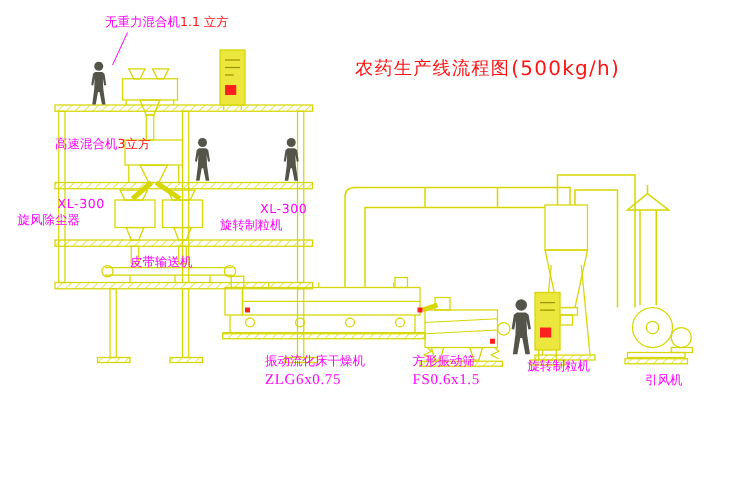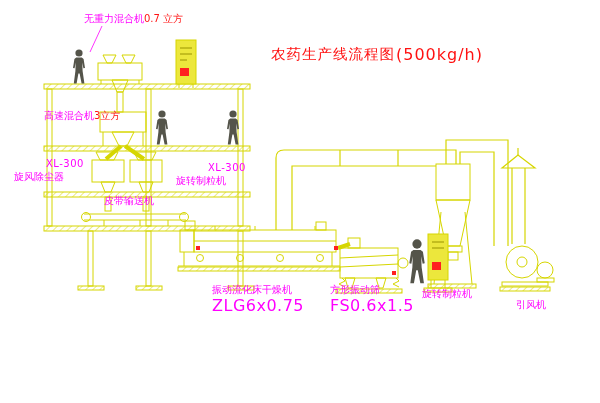--- a/index.html
+++ b/index.html
@@ -4,24 +4,24 @@
 <style>
   html,body{margin:0;padding:0;background:#ffffff;}
   .stage{
     position:relative;width:600px;height:403px;background:#ffffff;overflow:hidden;
     font-family:"DejaVu Sans",sans-serif;
   }
   .stage svg{position:absolute;left:0;top:0;}
   .lbl{position:absolute;white-space:nowrap;color:#ff00ff;font-size:10px;line-height:1.2;}
   .lbl .red{color:#ff1212;}
   .lbl .model{display:block;font-size:10px;letter-spacing:.5px;margin-left:32px;}
-  .lbl .model-mid{display:block;font-size:16px;letter-spacing:.5px;}
+  .lbl .model-mid{display:block;font-size:12px;letter-spacing:.5px;font-family:Liberation Serif, serif;}
   .lbl .sub{display:block;font-size:10px;margin-top:1px;}
   .center{}
-  .title{position:absolute;left:271px;top:45px;display:flex;align-items:flex-end;color:#ff1212;}
+  .title{position:absolute;left:284px;top:45px;display:flex;align-items:flex-end;color:#ff1212;}
   .title .t-name{font-size:14.5px;letter-spacing:1px;}
   .title .t-cap{font-size:16px;margin-left:1px;letter-spacing:1px;}
 </style>
 </head>
 <body>
 
 <div class="stage">
 
   <svg width="600" height="403" viewBox="0 0 600 403">
     <defs>
@@ -199,38 +199,38 @@
 
     <line x1="102" y1="26" x2="90" y2="52" stroke="#ff00ff" stroke-width="0.8"></line>
   </svg>
 
   <div class="title">
     <span class="t-name">农药生产线流程图</span>
     <span class="t-cap">(500kg/h)</span>
   </div>
 
   <div class="lbl" style="left:84px;top:13px">
-    <span>无重力混合机</span><span class="red">0.7 立方</span>
+    <span>无重力混合机</span><span class="red">1.1 立方</span>
   </div>
 
   <div class="lbl" style="left:44px;top:110px">
     <span>高速混合机</span><span class="red">3立方</span>
   </div>
 
   <div class="lbl" style="left:14px;top:158px">
     <span class="model">XL-300</span>
     <span class="sub">旋风除尘器</span>
   </div>
 
   <div class="lbl" style="left:176px;top:162px">
     <span class="model">XL-300</span>
     <span class="sub">旋转制粒机</span>
   </div>
 
-  <div class="lbl" style="left:104px;top:195px">
+  <div class="lbl" style="left:104px;top:205px">
     <span>皮带输送机</span>
   </div>
 
   <div class="lbl center" style="left:212px;top:284px;width:124px">
     <span>振动流化床干燥机</span>
     <span class="model-mid">ZLG6x0.75</span>
   </div>
 
   <div class="lbl center" style="left:330px;top:284px;width:76px">
     <span>方形振动筛</span>

